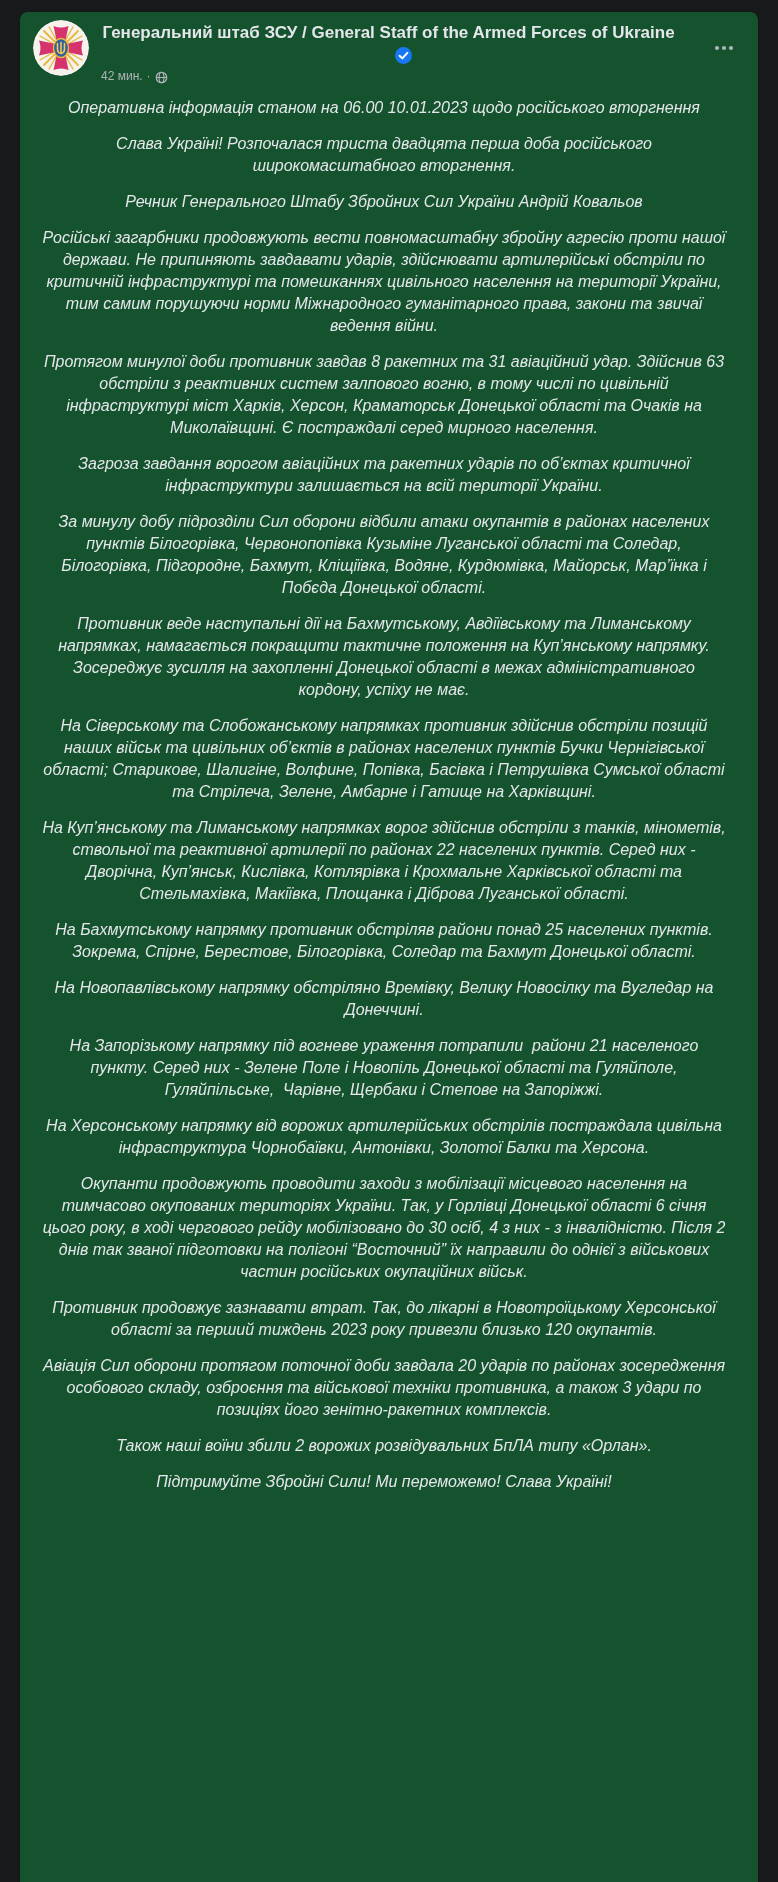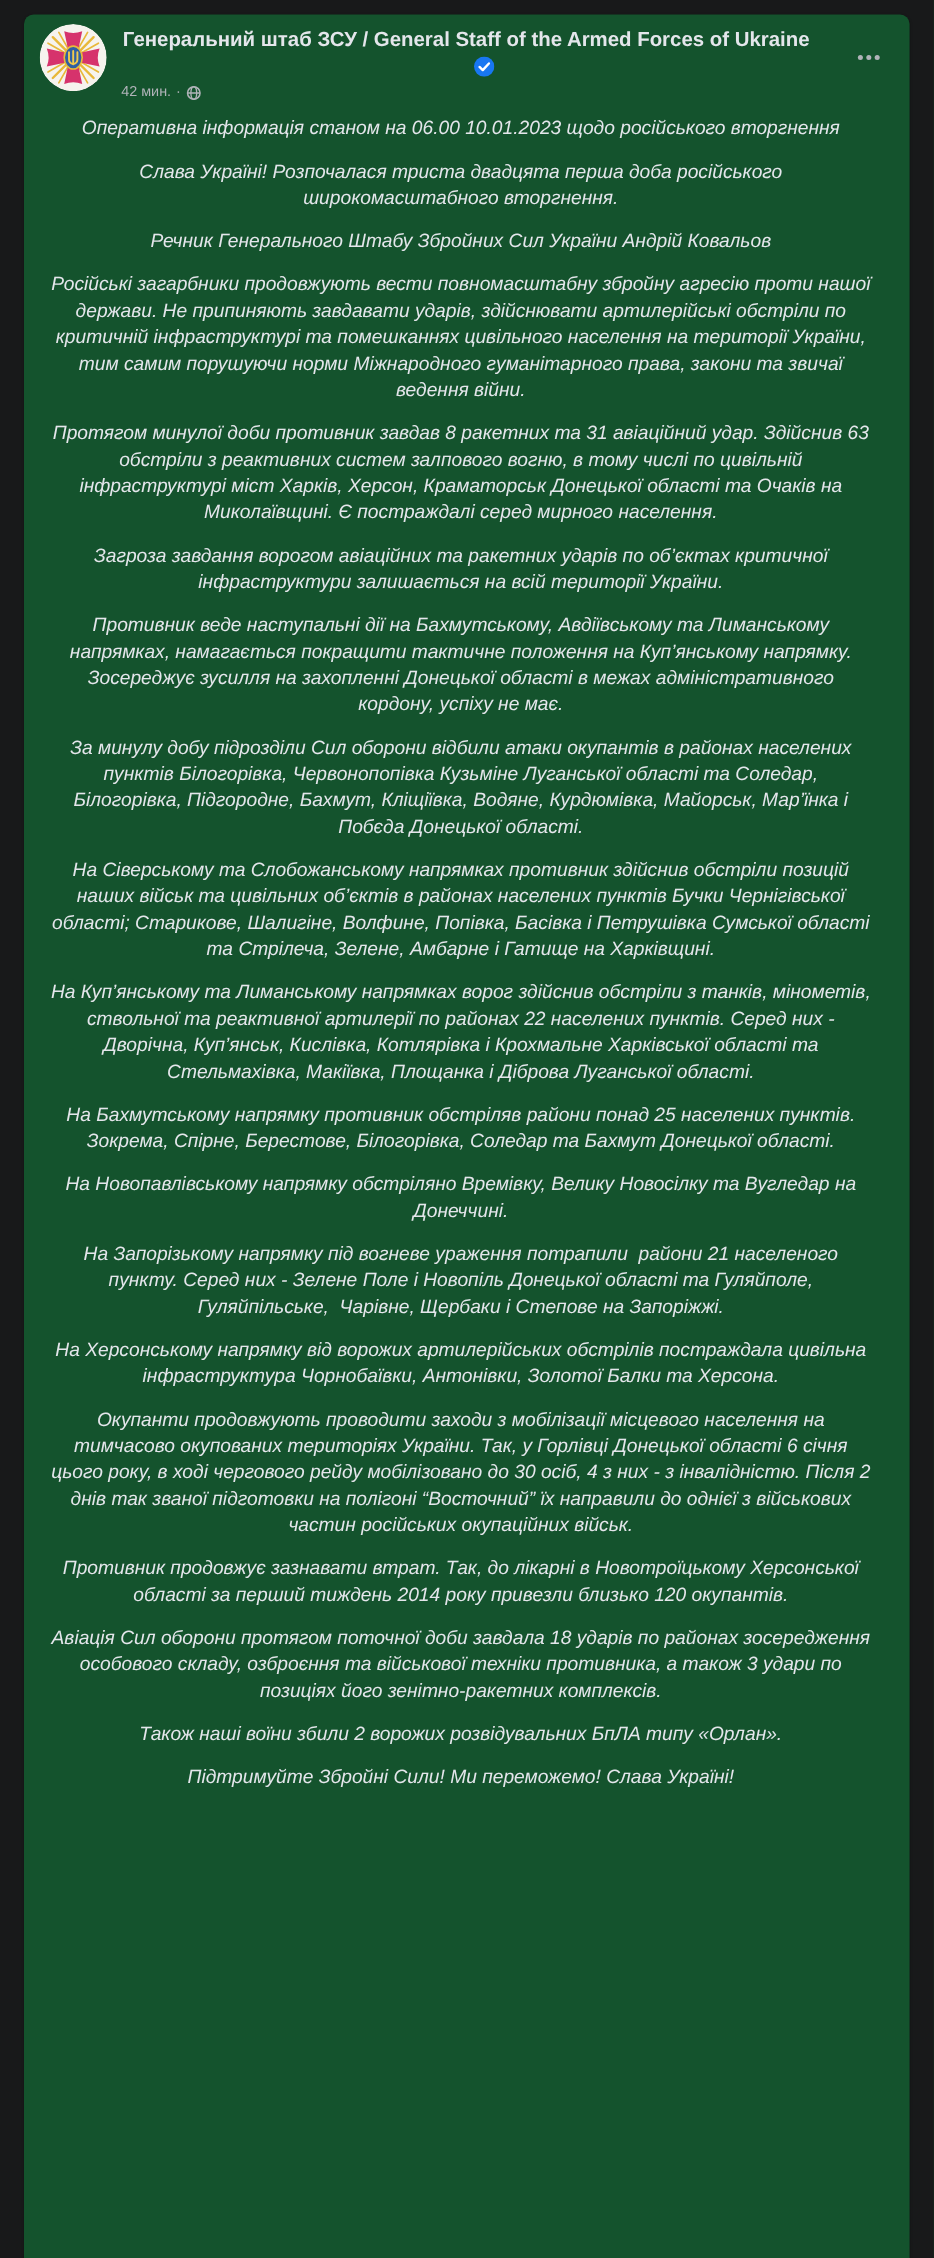--- a/index.html
+++ b/index.html
@@ -149,29 +149,29 @@
     </div>
 
     <div class="body-text">
 
     <p>Оперативна інформація станом на 06.00 10.01.2023 щодо російського вторгнення</p>
         <p>Слава Україні! Розпочалася триста двадцята перша доба російського широкомасштабного вторгнення.</p>
         <p>Речник Генерального Штабу Збройних Сил України Андрій Ковальов</p>
         <p>Російські загарбники продовжують вести повномасштабну збройну агресію проти нашої держави. Не припиняють завдавати ударів, здійснювати артилерійські обстріли по критичній інфраструктурі та помешканнях цивільного населення на території України, тим самим порушуючи норми Міжнародного гуманітарного права, закони та звичаї ведення війни.</p>
         <p>Протягом минулої доби противник завдав 8 ракетних та 31 авіаційний удар. Здійснив 63 обстріли з реактивних систем залпового вогню, в тому числі по цивільній інфраструктурі міст Харків, Херсон, Краматорськ Донецької області та Очаків на Миколаївщині. Є постраждалі серед мирного населення.</p>
         <p>Загроза завдання ворогом авіаційних та ракетних ударів по об’єктах критичної інфраструктури залишається на всій території України.</p>
+        <p>За минулу добу підрозділи Сил оборони відбили атаки окупантів в районах населених пунктів Білогорівка, Червонопопівка Кузьміне Луганської області та Соледар, Білогорівка, Підгородне, Бахмут, Кліщіївка, Водяне, Курдюмівка, Майорськ, Мар’їнка і Побєда Донецької області.</p>
         <p>Противник веде наступальні дії на Бахмутському, Авдіївському та Лиманському напрямках, намагається покращити тактичне положення на Куп’янському напрямку. Зосереджує зусилля на захопленні Донецької області в межах адміністративного кордону, успіху не має.</p>
-        <p>За минулу добу підрозділи Сил оборони відбили атаки окупантів в районах населених пунктів Білогорівка, Червонопопівка Кузьміне Луганської області та Соледар, Білогорівка, Підгородне, Бахмут, Кліщіївка, Водяне, Курдюмівка, Майорськ, Мар’їнка і Побєда Донецької області.</p>
         <p>На Сіверському та Слобожанському напрямках противник здійснив обстріли позицій наших військ та цивільних об’єктів в районах населених пунктів Бучки Чернігівської області; Старикове, Шалигіне, Волфине, Попівка, Басівка і Петрушівка Сумської області та Стрілеча, Зелене, Амбарне і Гатище на Харківщині.</p>
         <p>На Куп’янському та Лиманському напрямках ворог здійснив обстріли з танків, мінометів, ствольної та реактивної артилерії по районах 22 населених пунктів. Серед них - Дворічна, Куп’янськ, Кислівка, Котлярівка і Крохмальне Харківської області та Стельмахівка, Макіївка, Площанка і Діброва Луганської області.</p>
         <p>На Бахмутському напрямку противник обстріляв райони понад 25 населених пунктів. Зокрема, Спірне, Берестове, Білогорівка, Соледар та Бахмут Донецької області.</p>
         <p>На Новопавлівському напрямку обстріляно Времівку, Велику Новосілку та Вугледар на Донеччині.</p>
         <p>На Запорізькому напрямку під вогневе ураження потрапили  райони 21 населеного пункту. Серед них - Зелене Поле і Новопіль Донецької області та Гуляйполе, Гуляйпільське,  Чарівне, Щербаки і Степове на Запоріжжі.</p>
         <p>На Херсонському напрямку від ворожих артилерійських обстрілів постраждала цивільна інфраструктура Чорнобаївки, Антонівки, Золотої Балки та Херсона.</p>
         <p>Окупанти продовжують проводити заходи з мобілізації місцевого населення на тимчасово окупованих територіях України. Так, у Горлівці Донецької області 6 січня цього року, в ході чергового рейду мобілізовано до 30 осіб, 4 з них - з інвалідністю. Після 2 днів так званої підготовки на полігоні “Восточний” їх направили до однієї з військових частин російських окупаційних військ.</p>
-        <p>Противник продовжує зазнавати втрат. Так, до лікарні в Новотроїцькому Херсонської області за перший тиждень 2014 року привезли близько 120 окупантів.</p>
-        <p>Авіація Сил оборони протягом поточної доби завдала 18 ударів по районах зосередження особового складу, озброєння та військової техніки противника, а також 3 удари по позиціях його зенітно-ракетних комплексів.</p>
+        <p>Противник продовжує зазнавати втрат. Так, до лікарні в Новотроїцькому Херсонської області за перший тиждень 2023 року привезли близько 120 окупантів.</p>
+        <p>Авіація Сил оборони протягом поточної доби завдала 20 ударів по районах зосередження особового складу, озброєння та військової техніки противника, а також 3 удари по позиціях його зенітно-ракетних комплексів.</p>
         <p>Також наші воїни збили 2 ворожих розвідувальних БпЛА типу «Орлан».</p>
         <p>Підтримуйте Збройні Сили! Ми переможемо! Слава Україні!</p>
       </div>
 
   </div>
 </div>
 
 </body></html>

